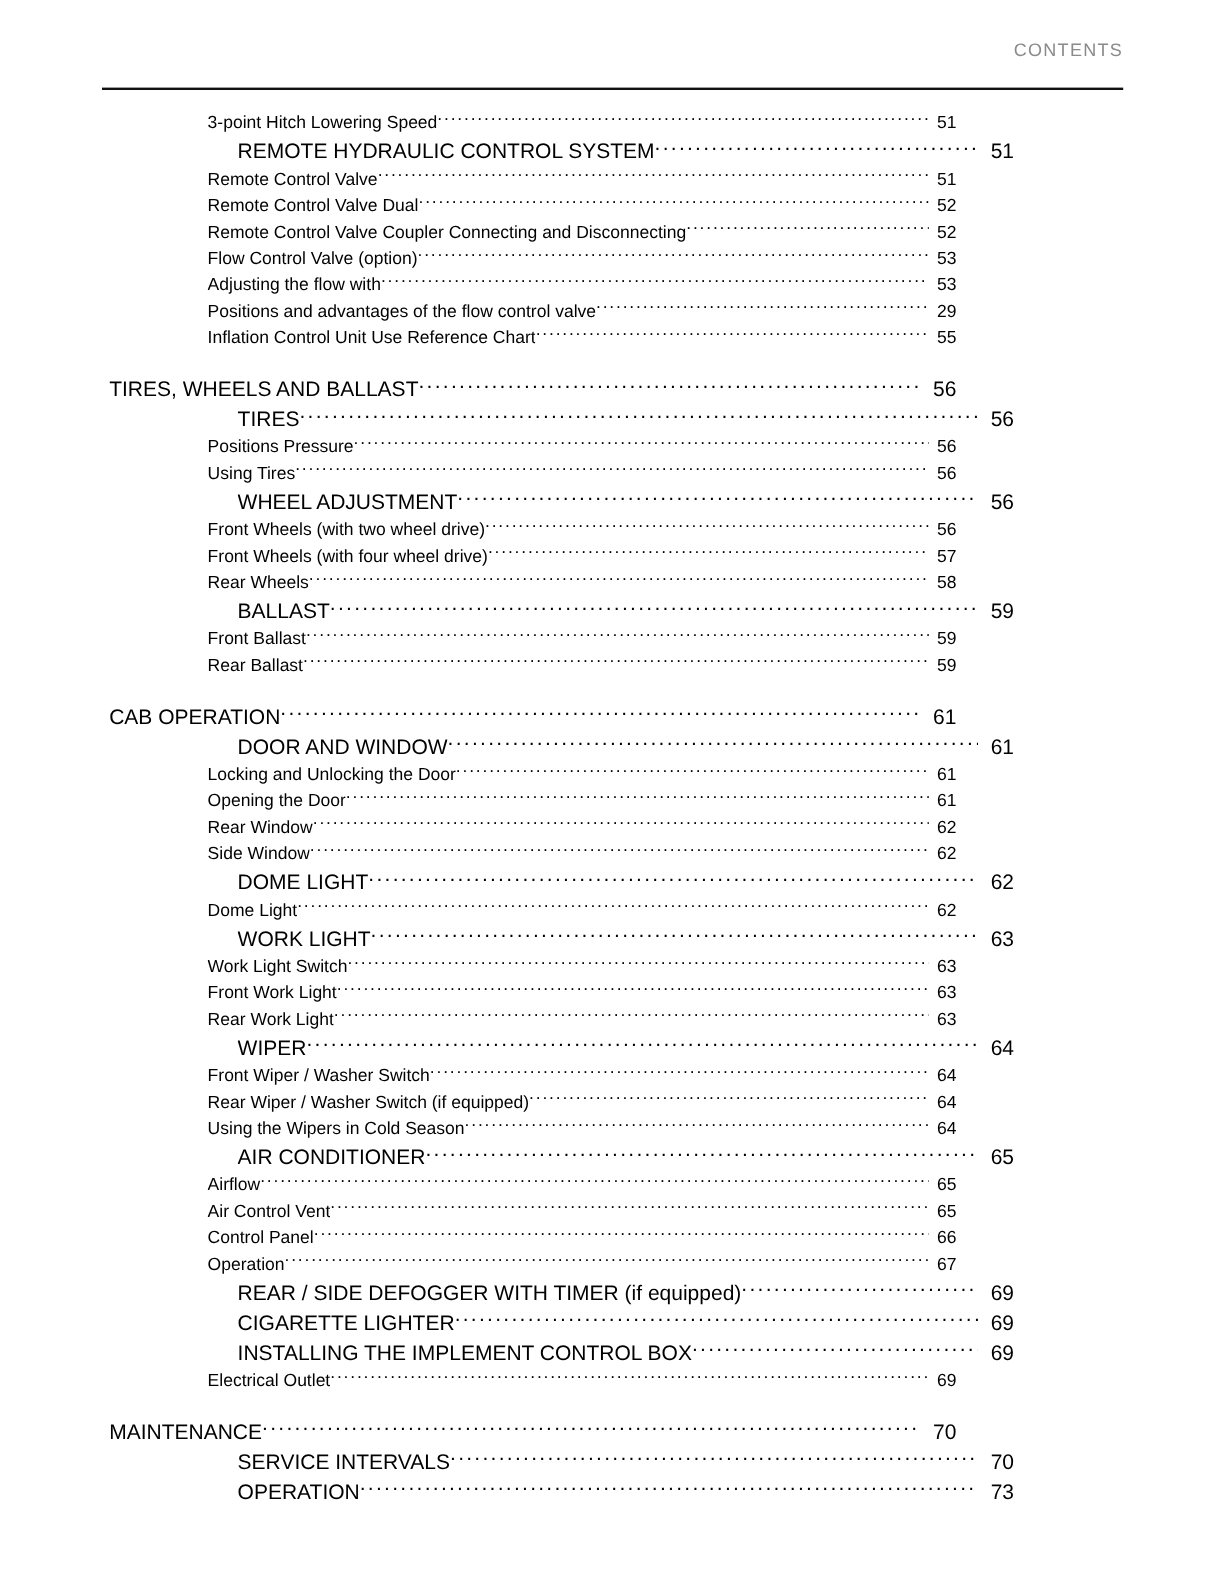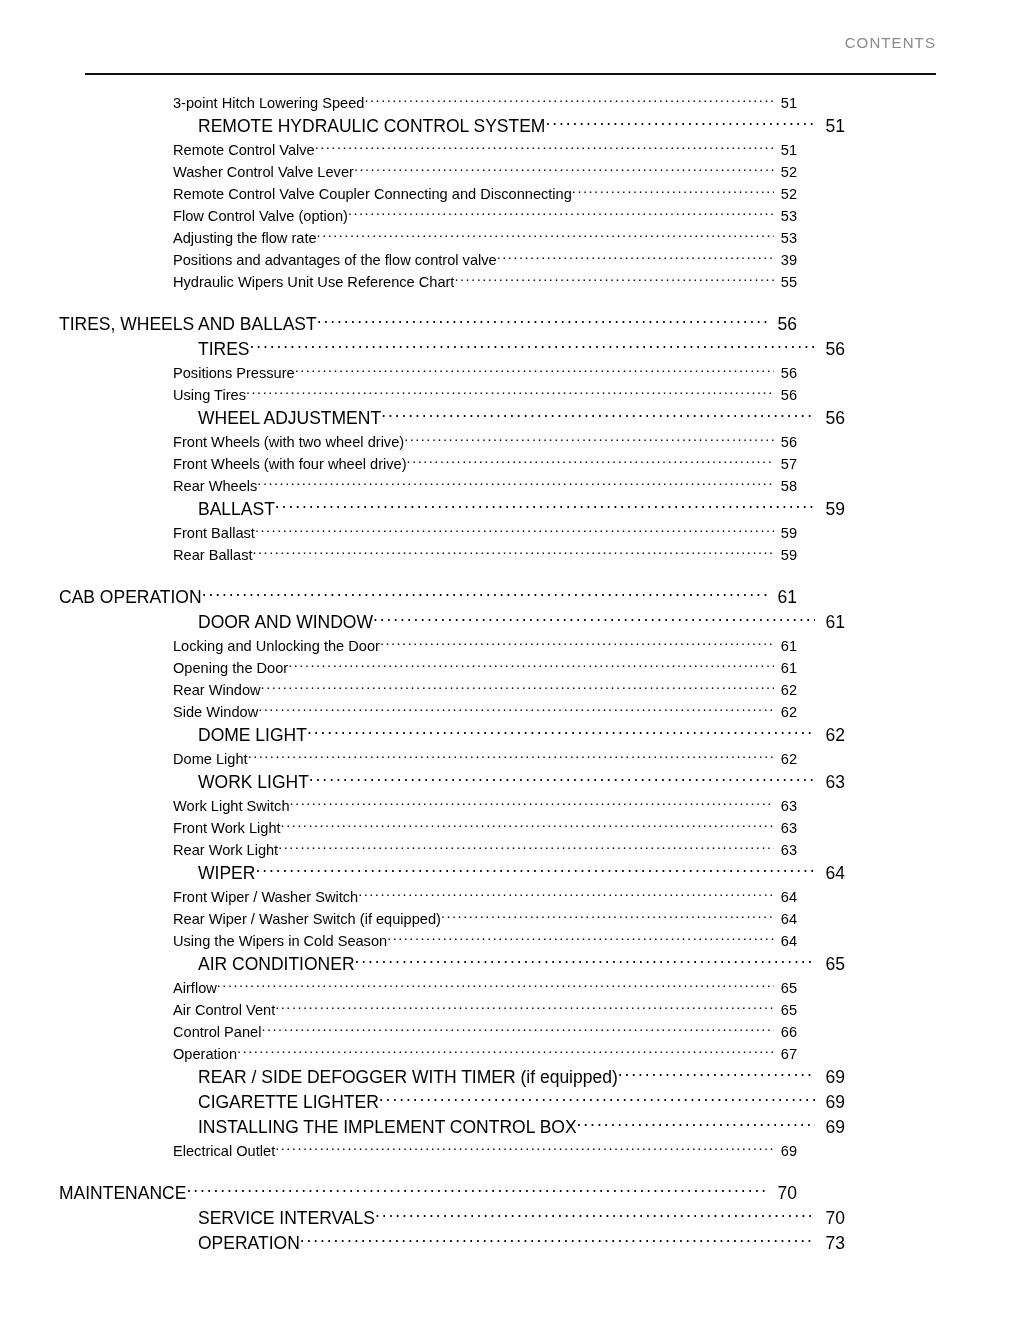--- a/index.html
+++ b/index.html
@@ -96,21 +96,21 @@
   .entry-page {
     flex: 0 0 auto;
     text-align: right;
     padding-left: 1px;
   }
 
   
   .lvl1 {
     font-size: 17.5px;
     line-height: 25px;
-    padding-left: 59px;
+    padding-left: 91px;
   }
   .lvl1 .leader::after { font-size: 17.5px; letter-spacing: 1.9px; }
   .lvl1 .entry-page { min-width: 26px; }
   .lvl1 .leader { margin-right: 3px; }
 
   
   .lvl2 {
     font-size: 17.5px;
     line-height: 25px;
     padding-left: 150px;
@@ -152,46 +152,46 @@
         <span class="entry-label">REMOTE HYDRAULIC CONTROL SYSTEM</span>
         <span class="leader"></span>
         <span class="entry-page">51</span>
       </div>
       <div class="toc-entry lvl3">
         <span class="entry-label">Remote Control Valve</span>
         <span class="leader"></span>
         <span class="entry-page">51</span>
       </div>
       <div class="toc-entry lvl3">
-        <span class="entry-label">Washer Control Valve Lever</span>
+        <span class="entry-label">Remote Control Valve Dual</span>
         <span class="leader"></span>
         <span class="entry-page">52</span>
       </div>
       <div class="toc-entry lvl3">
         <span class="entry-label">Remote Control Valve Coupler Connecting and Disconnecting</span>
         <span class="leader"></span>
         <span class="entry-page">52</span>
       </div>
       <div class="toc-entry lvl3">
         <span class="entry-label">Flow Control Valve (option)</span>
         <span class="leader"></span>
         <span class="entry-page">53</span>
       </div>
       <div class="toc-entry lvl3">
-        <span class="entry-label">Adjusting the flow rate</span>
+        <span class="entry-label">Adjusting the flow with</span>
         <span class="leader"></span>
         <span class="entry-page">53</span>
       </div>
       <div class="toc-entry lvl3">
         <span class="entry-label">Positions and advantages of the flow control valve</span>
         <span class="leader"></span>
-        <span class="entry-page">39</span>
-      </div>
-      <div class="toc-entry lvl3">
-        <span class="entry-label">Hydraulic Wipers Unit Use Reference Chart</span>
+        <span class="entry-page">29</span>
+      </div>
+      <div class="toc-entry lvl3">
+        <span class="entry-label">Inflation Control Unit Use Reference Chart</span>
         <span class="leader"></span>
         <span class="entry-page">55</span>
       </div>
       <div class="toc-entry lvl1 gap-before">
         <span class="entry-label">TIRES, WHEELS AND BALLAST</span>
         <span class="leader"></span>
         <span class="entry-page">56</span>
       </div>
       <div class="toc-entry lvl2">
         <span class="entry-label">TIRES</span>

